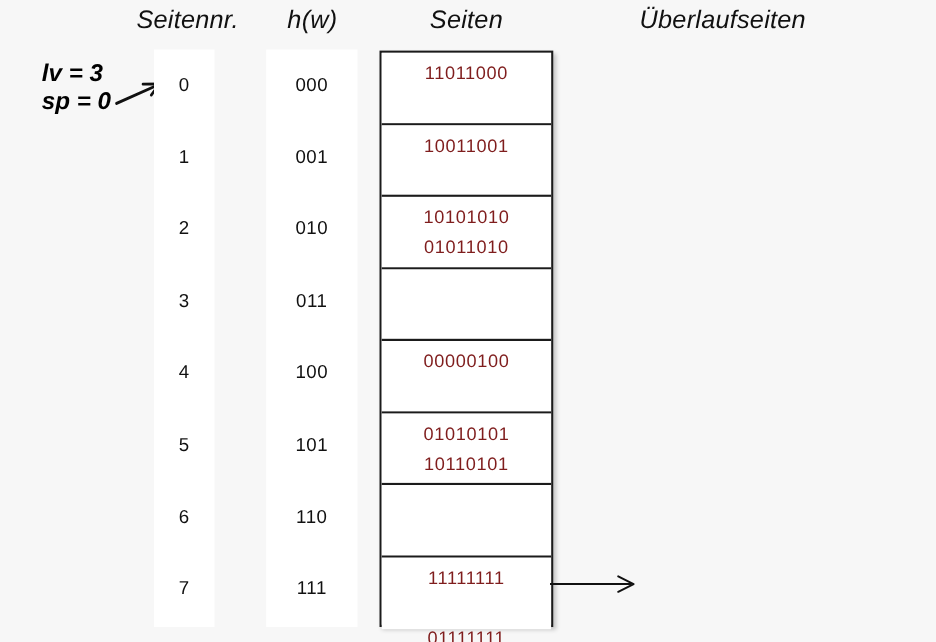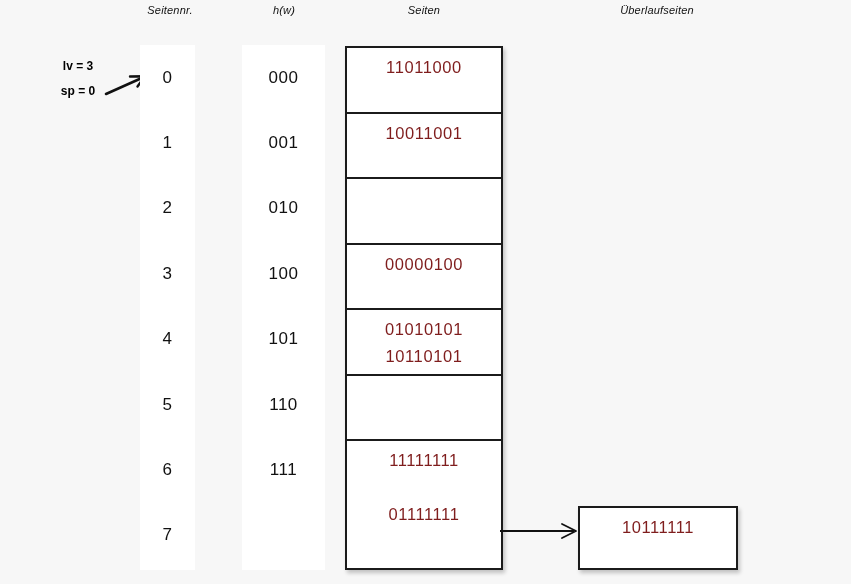--- a/index.html
+++ b/index.html
@@ -19,40 +19,41 @@
   #stage {
     position: relative;
     width: 851px;
     height: 584px;
   }
 
   
   .col-header {
     position: absolute;
     font-style: italic;
-    font-size: 11px;
+    font-size: 23px;
     font-weight: 500;
     letter-spacing: 0.2px;
     white-space: nowrap;
     color: #111;
   }
   #hdr-seitennr { left: 124px; top: 4px; width: 92px; text-align: center; }
   #hdr-hw       { left: 245px; top: 4px; width: 78px; text-align: center; }
   #hdr-seiten   { left: 345px; top: 4px; width: 158px; text-align: center; }
   #hdr-ueberlauf{ left: 561px; top: 4px; width: 192px; text-align: center; }
 
   
   #params {
     position: absolute;
     left: 38px;
     top: 54px;
-    font-size: 12px;
+    font-style: italic;
+    font-size: 22px;
     font-weight: 600;
     line-height: 25px;
-    text-align: center;
+    text-align: left;
     width: 80px;
     white-space: nowrap;
   }
   #params .param-line { display: block; }
 
   #pointer-arrow {
     position: absolute;
     left: 104px;
     top: 70px;
     width: 46px;
@@ -178,50 +179,52 @@
     <div class="value-cell">4</div>
     <div class="value-cell">5</div>
     <div class="value-cell">6</div>
     <div class="value-cell">7</div>
   </div>
 
   <div class="value-col" id="col-hw">
     <div class="value-cell">000</div>
     <div class="value-cell">001</div>
     <div class="value-cell">010</div>
+    <div class="value-cell">011</div>
     <div class="value-cell">100</div>
     <div class="value-cell">101</div>
     <div class="value-cell">110</div>
     <div class="value-cell">111</div>
   </div>
 
   <div id="pages-table">
     <div class="page-row">
       <div class="page-entry">11011000</div>
     </div>
     <div class="page-row">
       <div class="page-entry">10011001</div>
     </div>
+    <div class="page-row">
+      <div class="page-entry">10101010</div>
+      <div class="page-entry">01011010</div>
+    </div>
     <div class="page-row"></div>
     <div class="page-row">
       <div class="page-entry">00000100</div>
     </div>
     <div class="page-row">
       <div class="page-entry">01010101</div>
       <div class="page-entry">10110101</div>
     </div>
     <div class="page-row"></div>
     <div class="page-row">
       <div class="page-entry">11111111</div>
       <div class="page-entry">01111111</div>
     </div>
   </div>
 
   <svg id="overflow-arrow" viewBox="0 0 82 20">
     <path d="M0 10 L74 10" stroke="#111" stroke-width="1.8" fill="none"></path>
     <path d="M62 3 L76 10 L62 17" stroke="#111" stroke-width="1.8" fill="none" stroke-linecap="round" stroke-linejoin="round"></path>
   </svg>
 
-  <div id="overflow-box">
-    <div class="page-entry">10111111</div>
-  </div>
 
 </div>
 
 </body></html>

